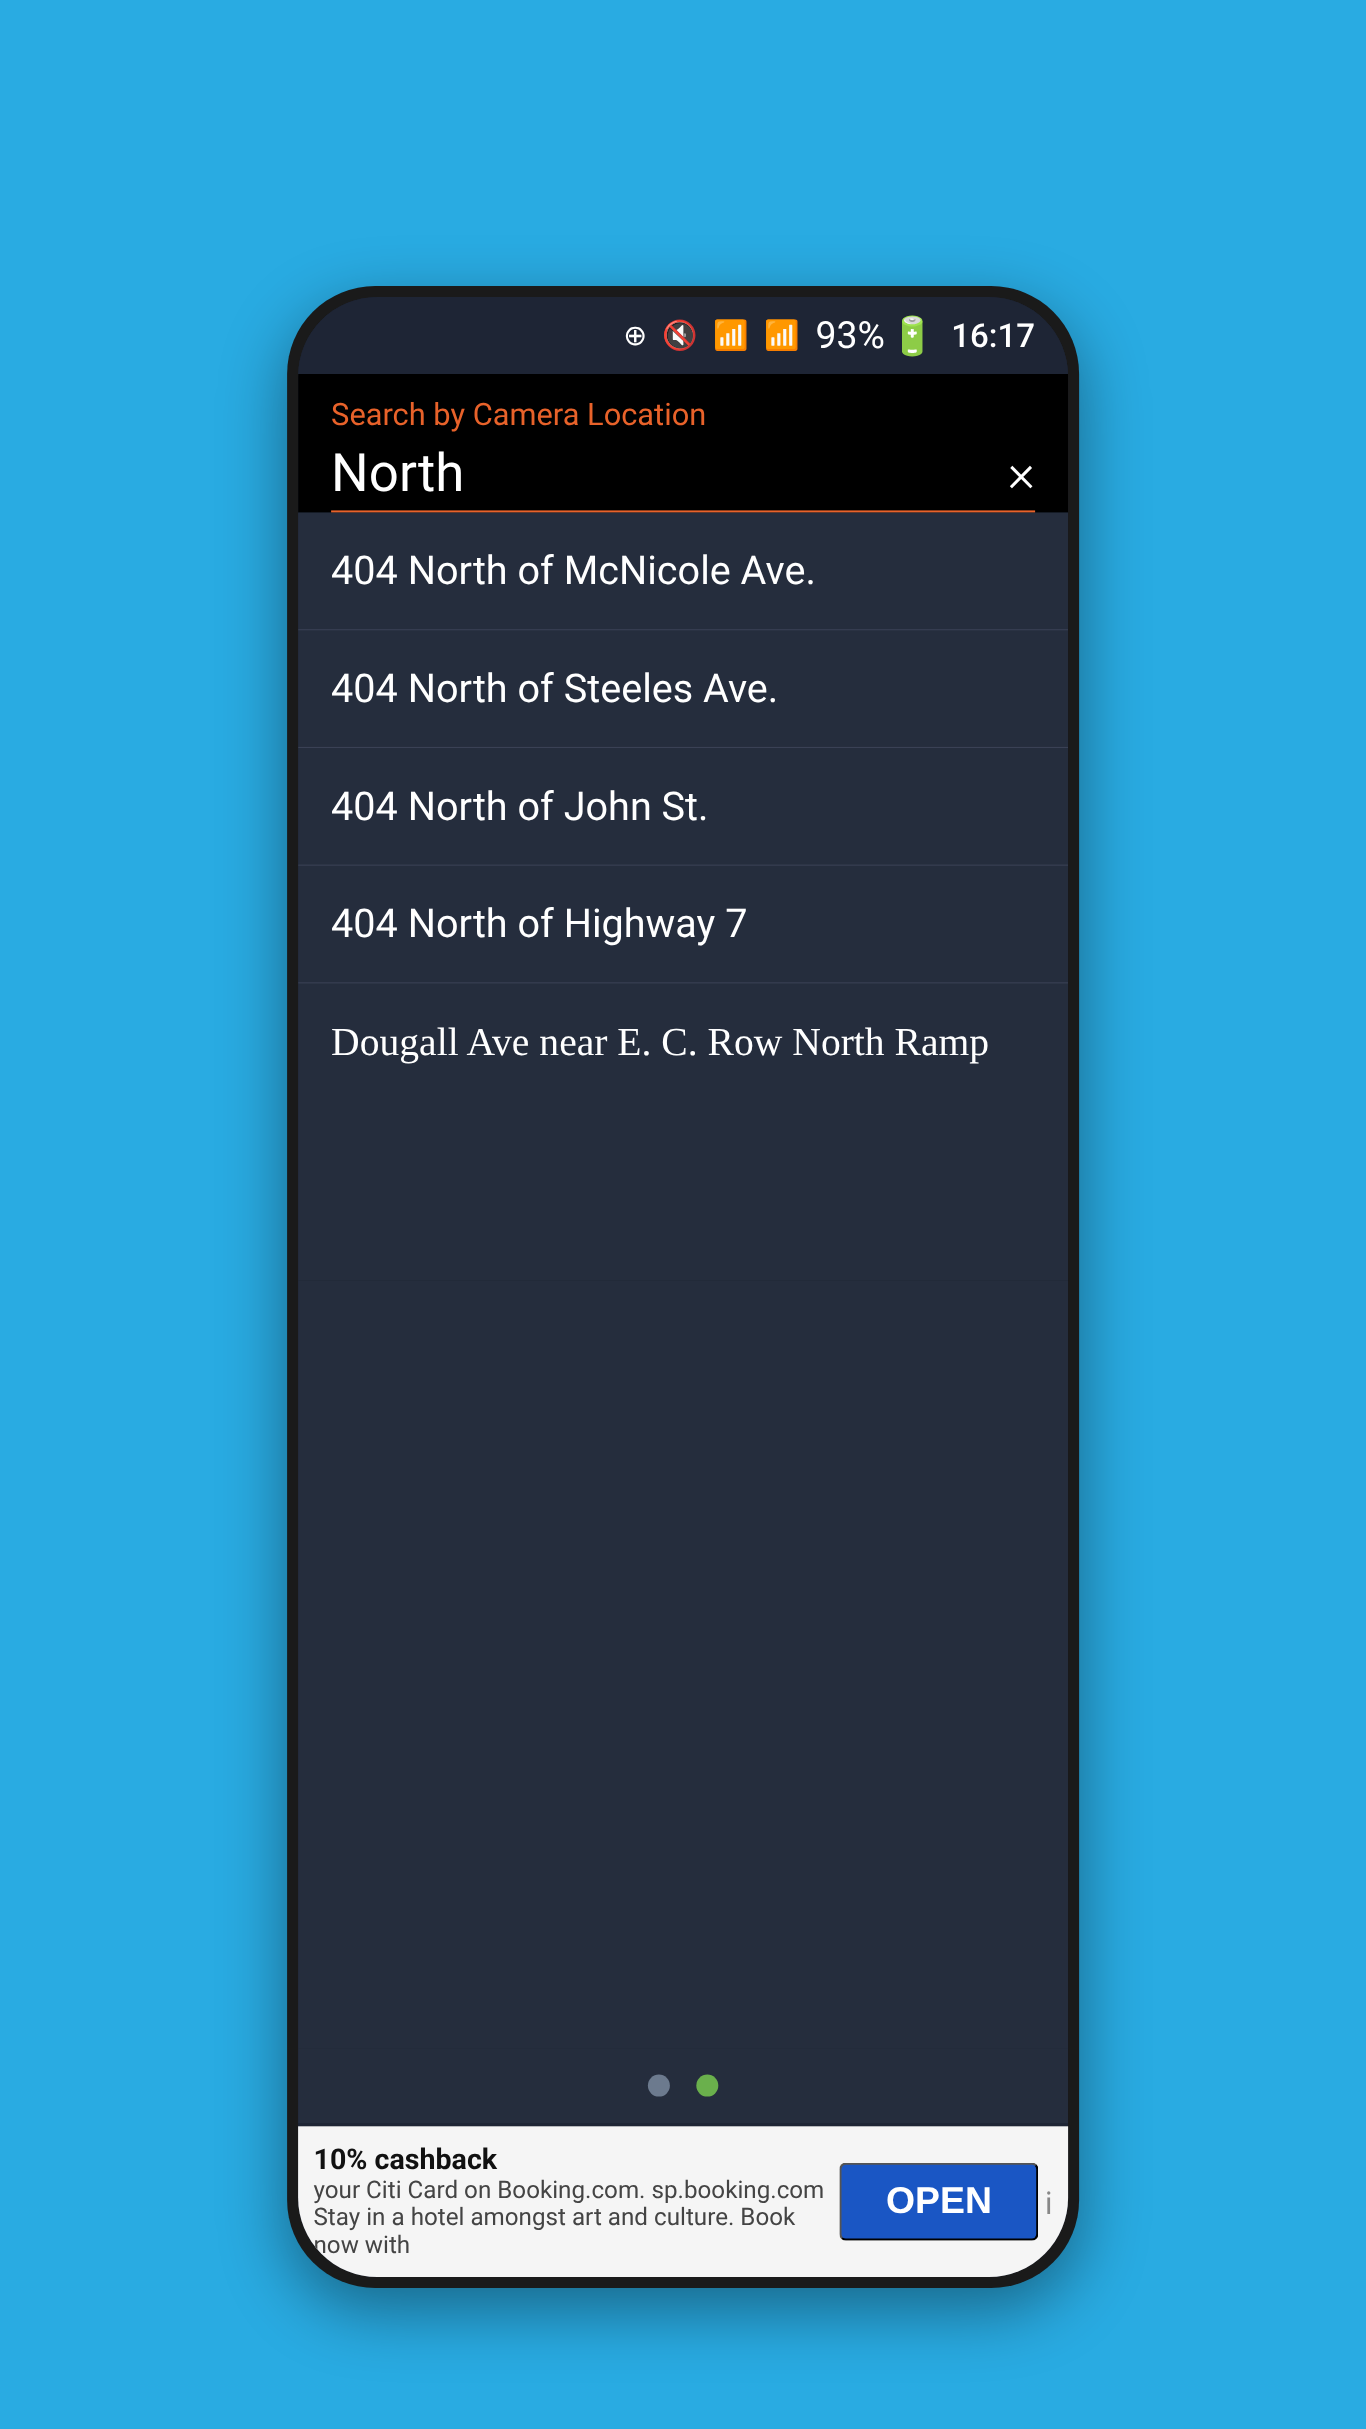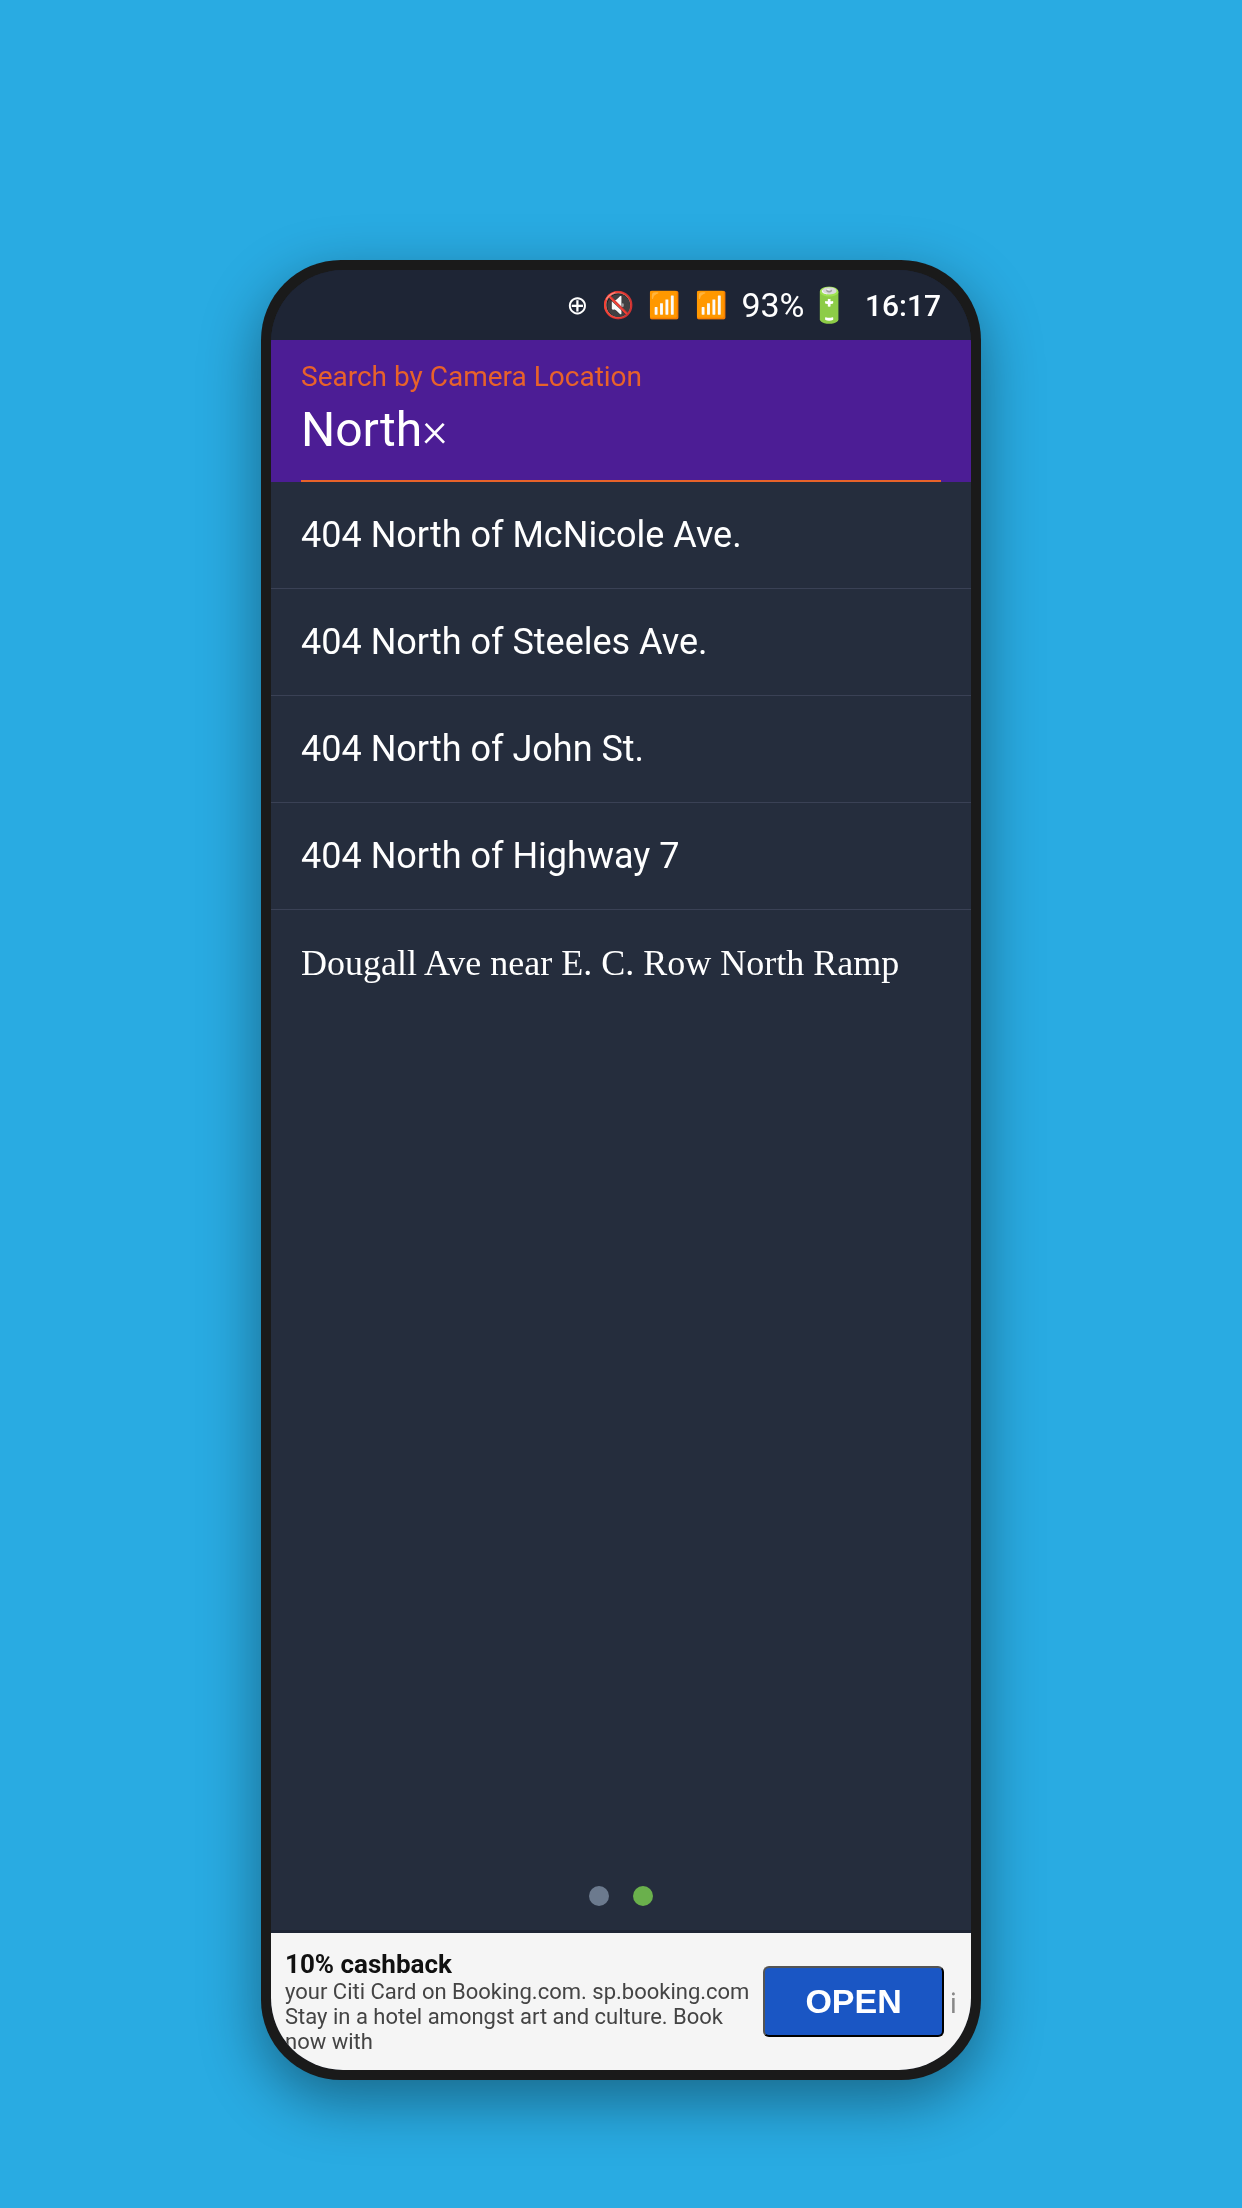--- a/index.html
+++ b/index.html
@@ -84,36 +84,36 @@
     }
 
     .status-time {
       color: #ffffff;
       font-size: 30px;
       font-weight: 500;
     }
 
     
     .search-container {
-      background: #4c1d95;
+      background: #000000;
       padding: 20px 30px 0;
       flex-shrink: 0;
     }
 
     .search-label {
       color: #e8622a;
       font-size: 28px;
       margin-bottom: 8px;
     }
 
     .search-input-row {
       display: flex;
       align-items: center;
-      justify-content: flex-start;
-      padding-bottom: 22px;
+      justify-content: space-between;
+      padding-bottom: 6px;
       border-bottom: 2px solid #e8622a;
     }
 
     .search-input-text {
       color: #ffffff;
       font-size: 48px;
       font-weight: 400;
     }
 
     .close-btn {

